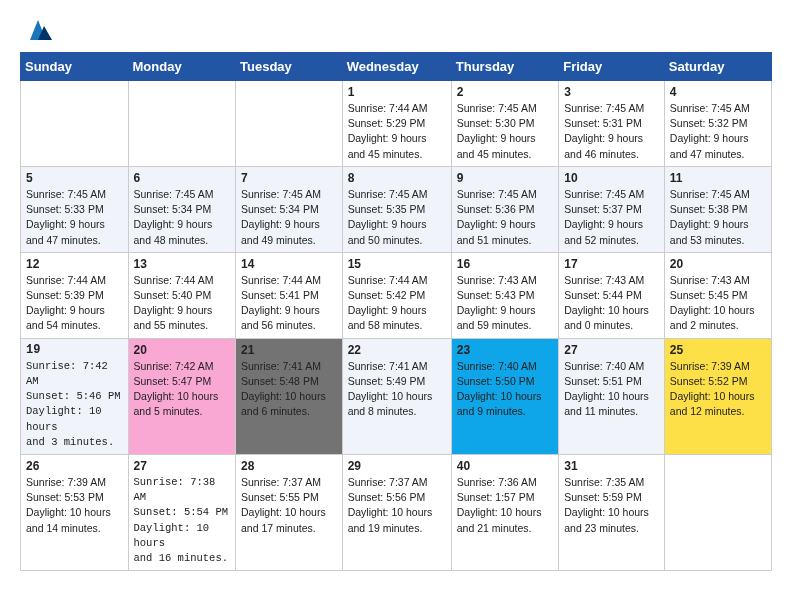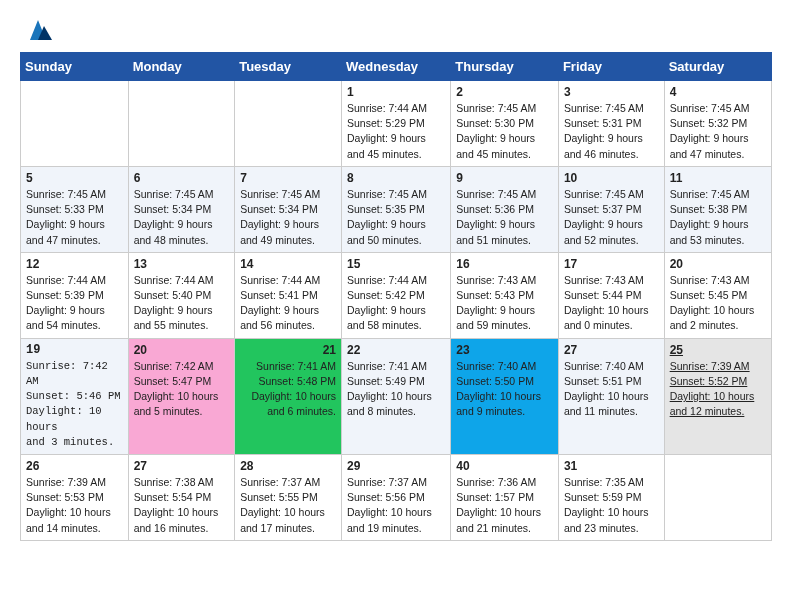--- a/index.html
+++ b/index.html
@@ -274,21 +274,21 @@
 Daylight: 10 hours
 and 3 minutes.</div>
           </td>
           <td style="background-color: #f9a8d4;">
             <span class="day-number">20</span>
             <div class="day-info" style="white-space: pre-line;">Sunrise: 7:42 AM
 Sunset: 5:47 PM
 Daylight: 10 hours
 and 5 minutes.</div>
           </td>
-          <td style="background-color: #22c55e; text-align: right;">
+          <td style="background-color: #737373;">
             <span class="day-number">21</span>
             <div class="day-info" style="white-space: pre-line;">Sunrise: 7:41 AM
 Sunset: 5:48 PM
 Daylight: 10 hours
 and 6 minutes.</div>
           </td>
           <td style="background-color: rgb(240, 244, 250);">
             <span class="day-number">22</span>
             <div class="day-info" style="white-space: pre-line;">Sunrise: 7:41 AM
 Sunset: 5:49 PM
@@ -302,39 +302,39 @@
 Daylight: 10 hours
 and 9 minutes.</div>
           </td>
           <td style="background-color: rgb(240, 244, 250);">
             <span class="day-number">27</span>
             <div class="day-info" style="white-space: pre-line;">Sunrise: 7:40 AM
 Sunset: 5:51 PM
 Daylight: 10 hours
 and 11 minutes.</div>
           </td>
-          <td style="background-color: #e5e5e5; text-decoration: underline;">
+          <td style="background-color: #fde047;">
             <span class="day-number">25</span>
             <div class="day-info" style="white-space: pre-line;">Sunrise: 7:39 AM
 Sunset: 5:52 PM
 Daylight: 10 hours
 and 12 minutes.</div>
           </td>
         </tr>
         <tr>
           <td>
             <span class="day-number">26</span>
             <div class="day-info" style="white-space: pre-line;">Sunrise: 7:39 AM
 Sunset: 5:53 PM
 Daylight: 10 hours
 and 14 minutes.</div>
           </td>
           <td>
             <span class="day-number">27</span>
-            <div class="day-info" style="white-space: pre-line;">Sunrise: 7:38 AM
+            <div class="day-info" style="white-space: pre-line; font-family: Liberation Mono, monospace;">Sunrise: 7:38 AM
 Sunset: 5:54 PM
 Daylight: 10 hours
 and 16 minutes.</div>
           </td>
           <td>
             <span class="day-number">28</span>
             <div class="day-info" style="white-space: pre-line;">Sunrise: 7:37 AM
 Sunset: 5:55 PM
 Daylight: 10 hours
 and 17 minutes.</div>

